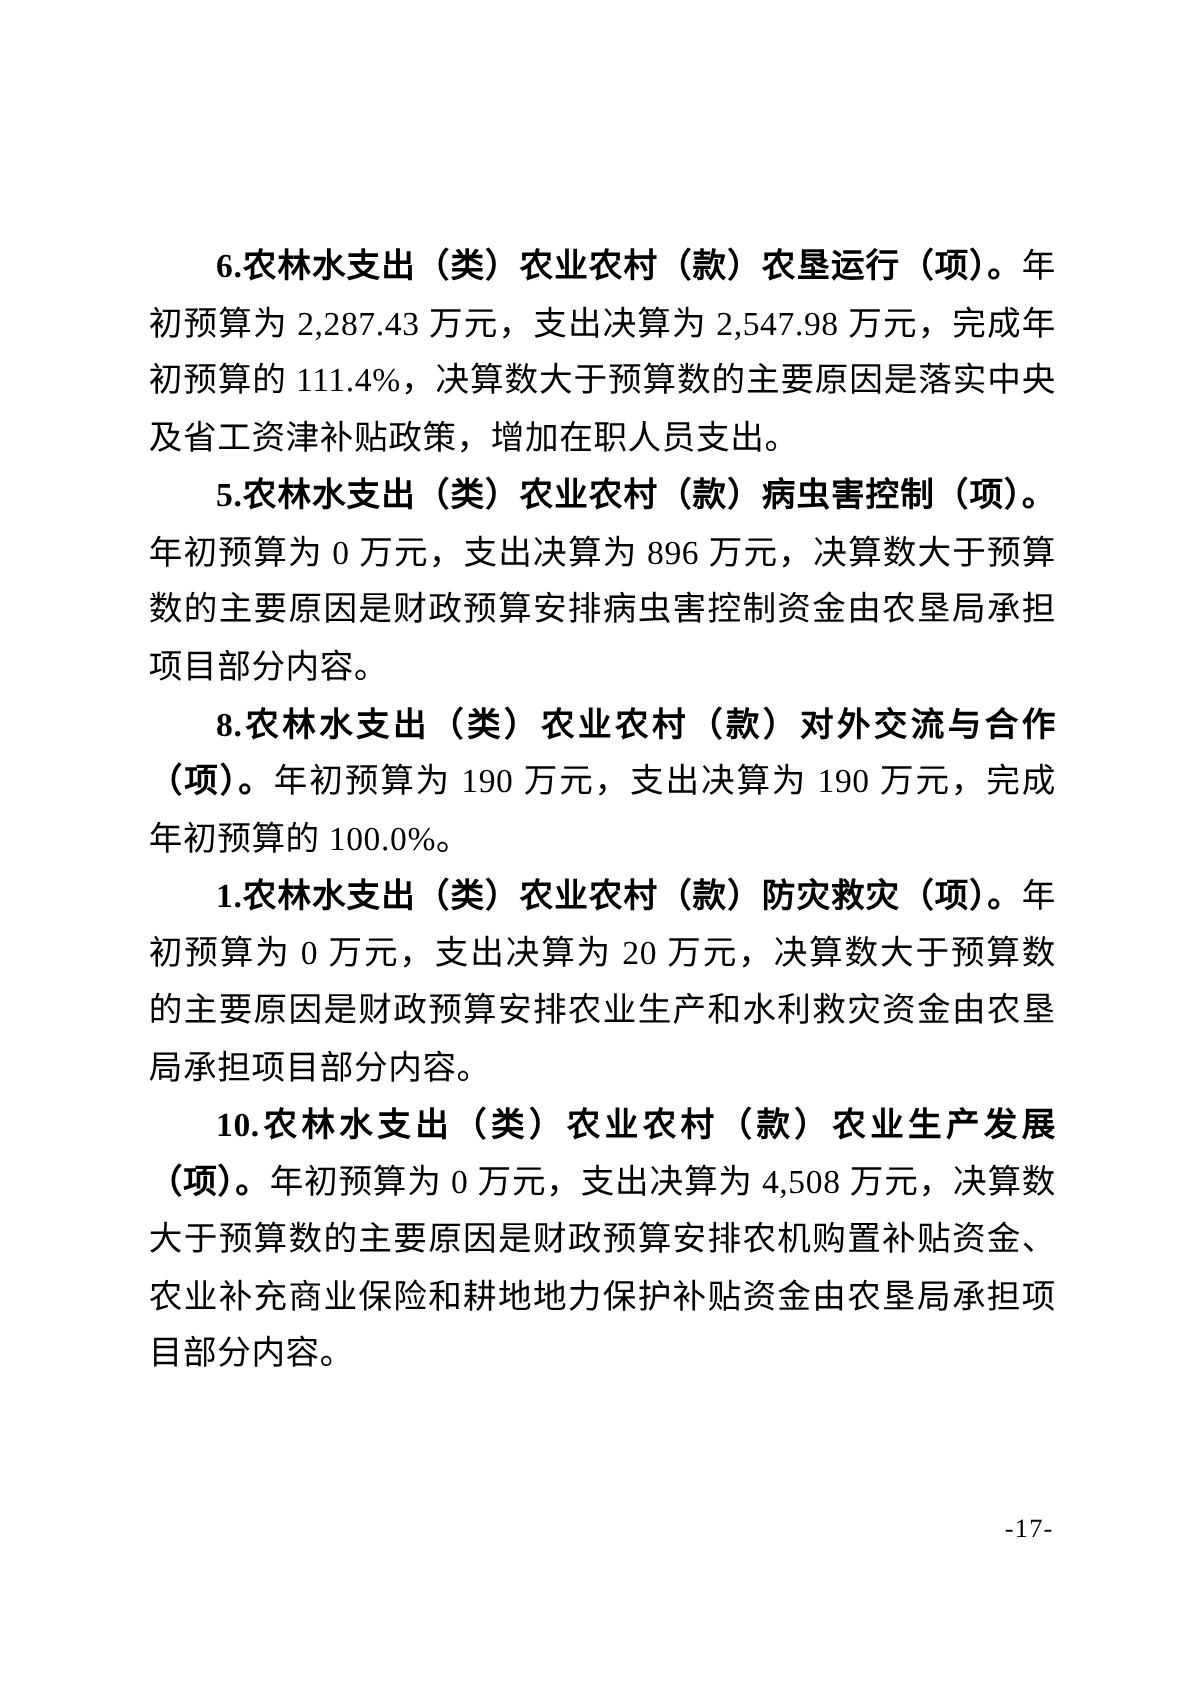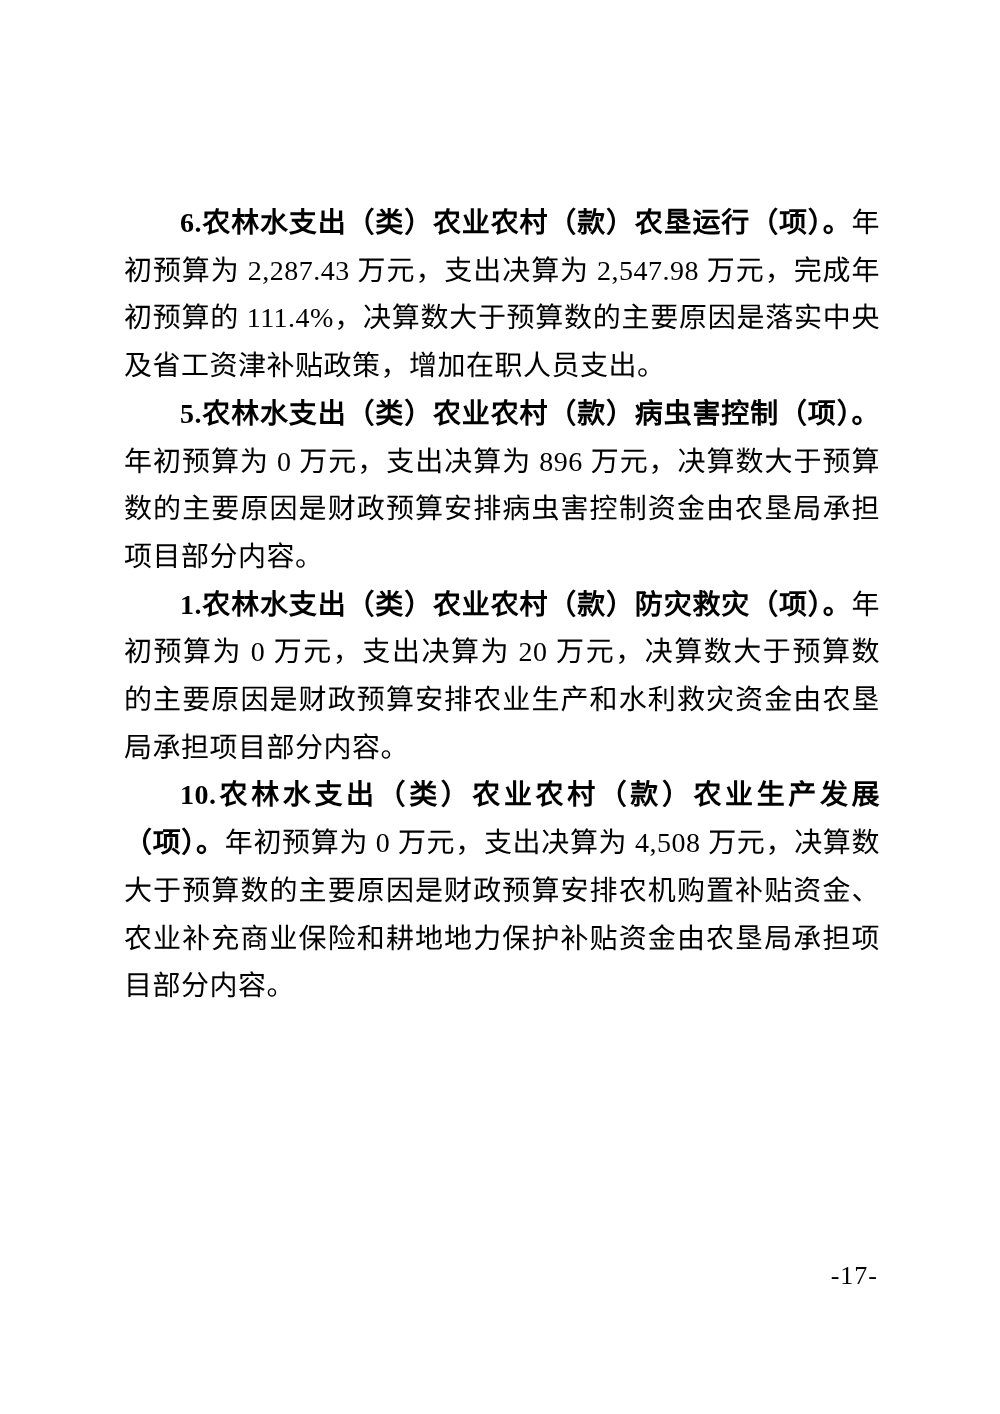--- a/index.html
+++ b/index.html
@@ -36,36 +36,37 @@
   .para .heading {
     font-weight: 700;
   }
   .para .body {
     font-weight: 400;
   }
   .page-number {
     position: absolute;
     right: 122px;
     top: 1245px;
-    font-size: 26px;
+    font-size: 22px;
     letter-spacing: 1px;
     font-family: "Liberation Serif", "DejaVu Serif", serif;
     color: #000000;
   }
 </style>
 </head>
 <body>
 
 <div class="page">
   <div class="content">
 
     <p class="para"><span class="heading">6.农林水支出（类）农业农村（款）农垦运行（项）。</span><span class="body">年初预算为 2,287.43 万元，支出决算为 2,547.98 万元，完成年初预算的 111.4%，决算数大于预算数的主要原因是落实中央及省工资津补贴政策，增加在职人员支出。</span></p>
 
     <p class="para"><span class="heading">5.农林水支出（类）农业农村（款）病虫害控制（项）。</span><span class="body">年初预算为 0 万元，支出决算为 896 万元，决算数大于预算数的主要原因是财政预算安排病虫害控制资金由农垦局承担项目部分内容。</span></p>
 
+    <p class="para"><span class="heading">8.农林水支出（类）农业农村（款）对外交流与合作（项）。</span><span class="body">年初预算为 190 万元，支出决算为 190 万元，完成年初预算的 100.0%。</span></p>
 
     <p class="para"><span class="heading">1.农林水支出（类）农业农村（款）防灾救灾（项）。</span><span class="body">年初预算为 0 万元，支出决算为 20 万元，决算数大于预算数的主要原因是财政预算安排农业生产和水利救灾资金由农垦局承担项目部分内容。</span></p>
 
     <p class="para"><span class="heading">10.农林水支出（类）农业农村（款）农业生产发展（项）。</span><span class="body">年初预算为 0 万元，支出决算为 4,508 万元，决算数大于预算数的主要原因是财政预算安排农机购置补贴资金、农业补充商业保险和耕地地力保护补贴资金由农垦局承担项目部分内容。</span></p>
 
 
   </div>
 
   <div class="page-number">-17-</div>
 </div>

